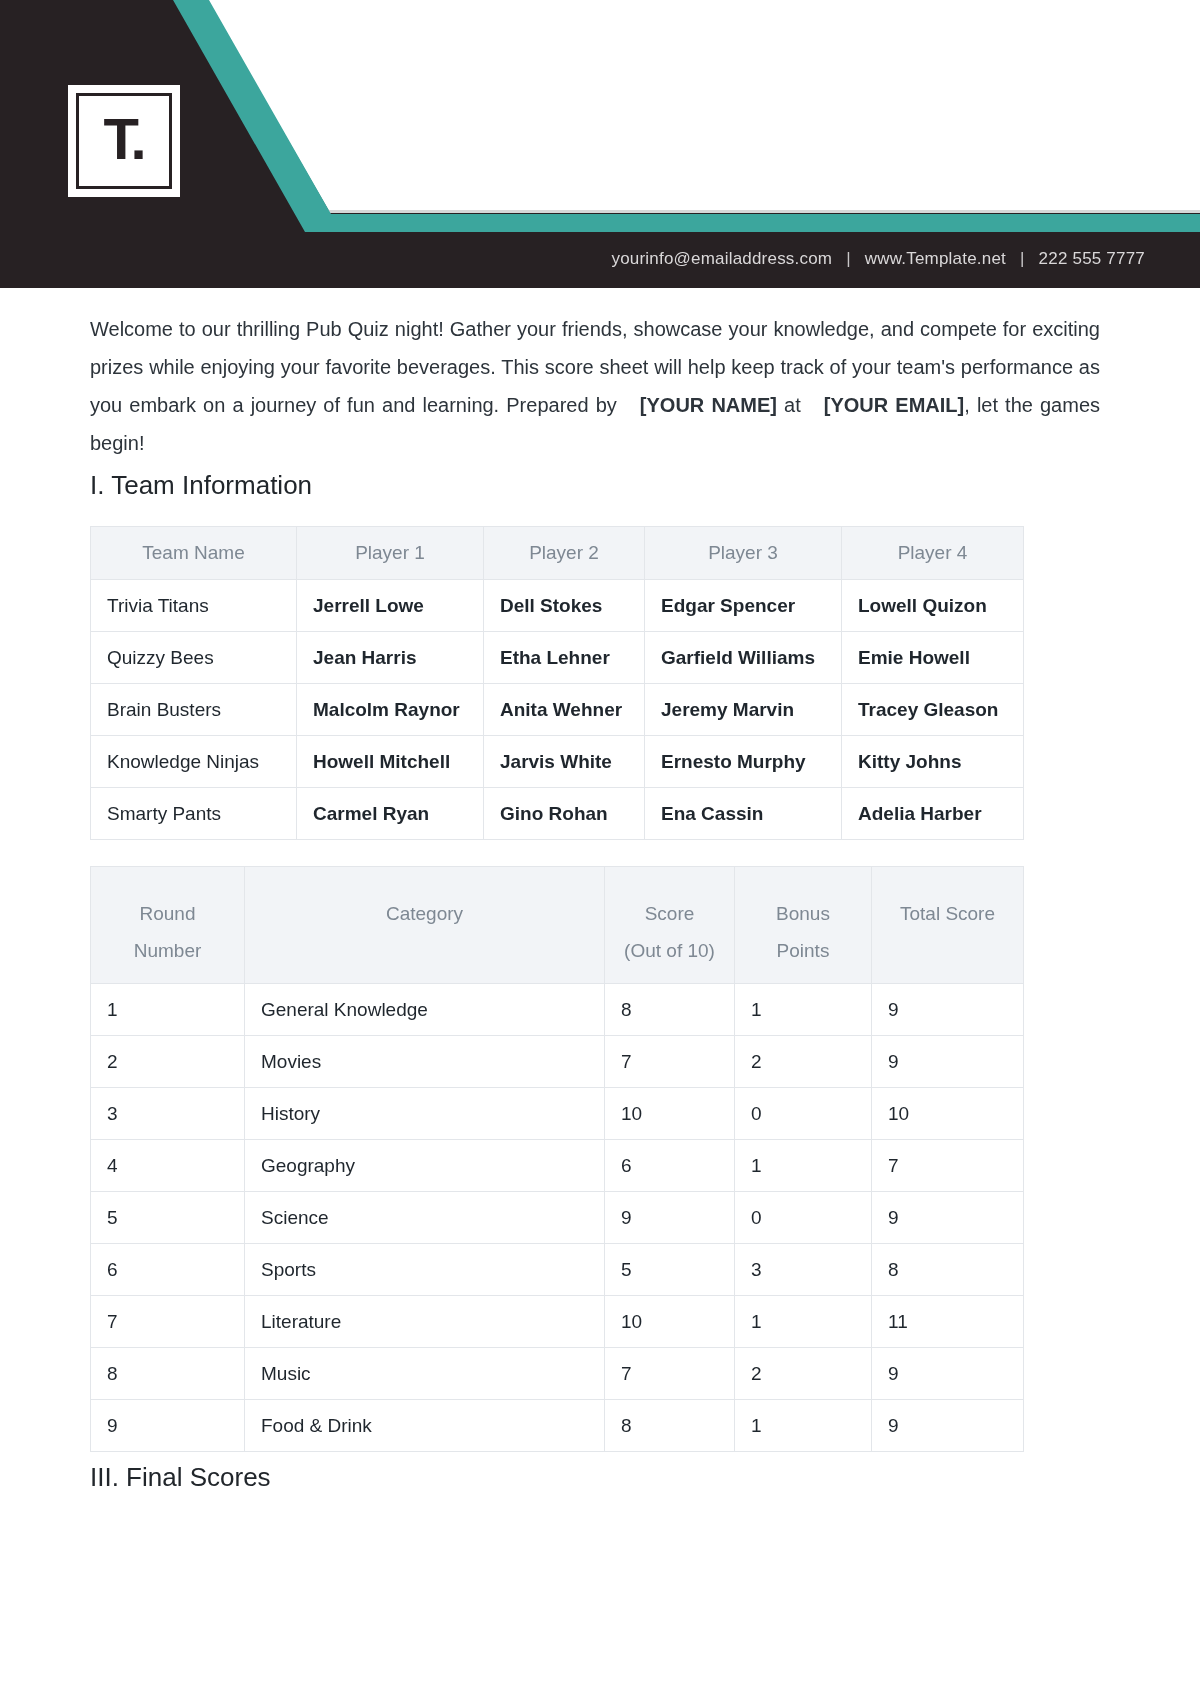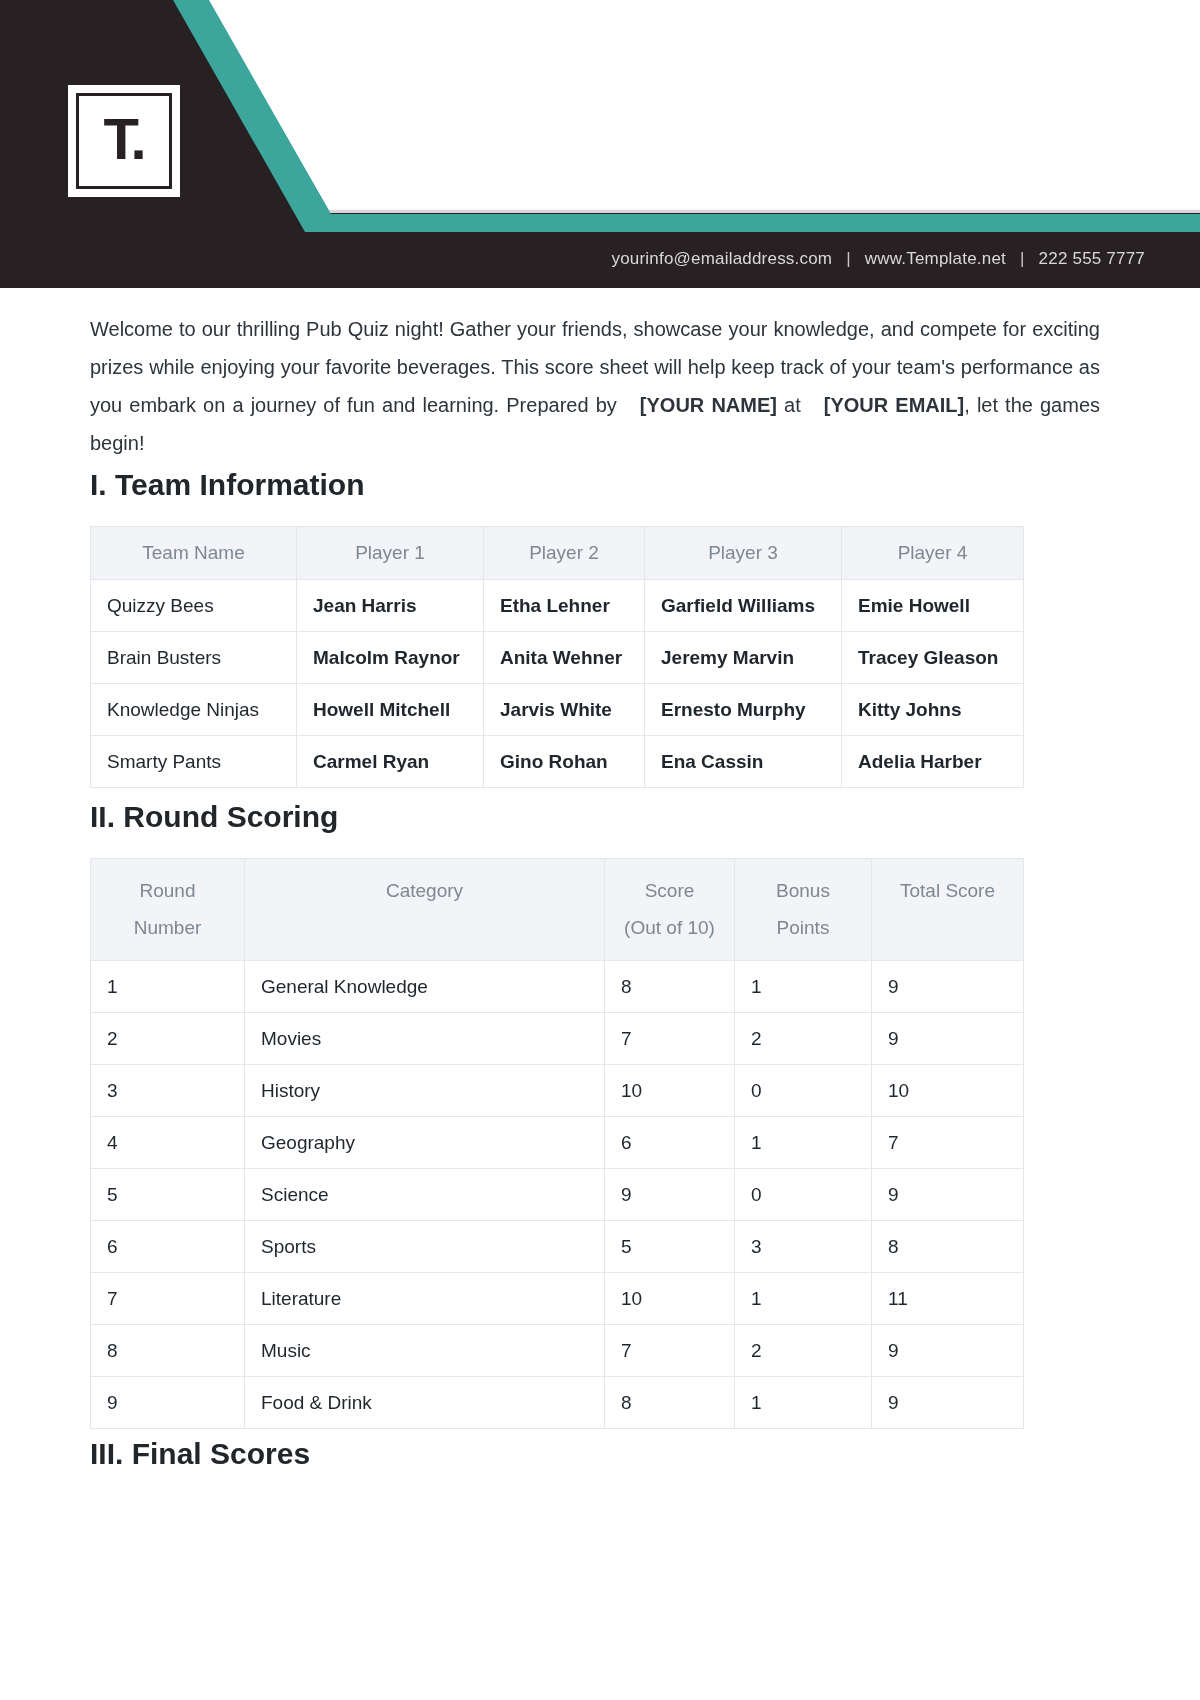--- a/index.html
+++ b/index.html
@@ -22,34 +22,34 @@
   .contact{position:absolute;right:55px;top:232px;height:54px;display:flex;align-items:center;
     color:#dad8d9;font-size:17px;letter-spacing:0.2px;}
   .contact .sep{margin:0 14px;color:#c9c7c8;}
   
   .content{padding-left:90px;}
   .doc-title{width:1010px;margin:112px 0 0 0;text-align:center;
     font-size:38px;font-weight:700;color:#21262b;letter-spacing:-0.5px;line-height:1.15;}
   .intro{width:1010px;margin:22px 0 0 0;font-size:20px;line-height:38px;
     text-align:justify;color:#2d343b;}
   .intro .seg-bold{font-weight:700;margin-left:16px;}
-  .section-heading{width:1010px;margin:0;font-size:30px;font-weight:700;color:#21262b;line-height:30px;}
+  .section-heading{width:1010px;margin:0;font-size:26px;font-weight:400;color:#21262b;line-height:30px;}
   .heading-team{margin-top:8px;}
   .heading-round{margin-top:14px;}
   .heading-final{margin-top:10px;}
   
   table.data-table{border-collapse:collapse;width:933px;margin-top:26px;table-layout:fixed;}
   .data-table th,.data-table td{border:1px solid var(--border,#e3e6ea);}
   .data-table thead th{background:var(--header-bg,#f2f4f7);color:var(--header-fg,#7e8893);
     font-weight:400;font-size:19px;text-align:center;}
   .team-table thead th{height:50px;margin-top:23px;}
   .team-table tbody td{height:51px;font-size:19px;color:#1f262d;padding:0 8px 0 16px;
     white-space:nowrap;overflow:hidden;}
   .team-table tbody td:not(:first-child){font-weight:700;}
-  .round-table thead th{height:87px;vertical-align:top;padding-top:13px;line-height:37px;white-space:pre-line;}
+  .round-table thead th{height:87px;vertical-align:top;padding-top:28px;line-height:37px;white-space:pre-line;}
   .round-table tbody td{height:51px;font-size:19px;color:#1f262d;padding:0 8px 0 16px;}
   .round-table tbody td:not(:nth-child(2)){padding-left:16px;}
 </style>
 </head>
 <body style="--dark: #272123; --teal: #3CA69D; --border: #E3E6EA; --header-bg: #F2F4F7; --header-fg: #7E8893;">
 
 <div class="header">
   <div class="header-white"></div>
   <div class="header-grayline"></div>
   <div class="header-teal"></div>
@@ -85,20 +85,27 @@
         <tr>
           <th>Team Name</th>
           <th>Player 1</th>
           <th>Player 2</th>
           <th>Player 3</th>
           <th>Player 4</th>
         </tr>
       </thead>
       <tbody>
         <tr>
+          <td>Trivia Titans</td>
+          <td>Jerrell Lowe</td>
+          <td>Dell Stokes</td>
+          <td>Edgar Spencer</td>
+          <td>Lowell Quizon</td>
+        </tr>
+        <tr>
           <td>Quizzy Bees</td>
           <td>Jean Harris</td>
           <td>Etha Lehner</td>
           <td>Garfield Williams</td>
           <td>Emie Howell</td>
         </tr>
         <tr>
           <td>Brain Busters</td>
           <td>Malcolm Raynor</td>
           <td>Anita Wehner</td>
@@ -115,21 +122,20 @@
         <tr>
           <td>Smarty Pants</td>
           <td>Carmel Ryan</td>
           <td>Gino Rohan</td>
           <td>Ena Cassin</td>
           <td>Adelia Harber</td>
         </tr>
       </tbody>
     </table>
 
-  <h2 class="section-heading heading-round">II. Round Scoring</h2>
 
   <table class="data-table round-table" data-table="sections.round_scoring.table">
     <colgroup>
       <col style="width:154px">
         <col style="width:360px">
         <col style="width:130px">
       <col style="width:137px">
         <col style="width:152px">
     </colgroup>
   <thead>

